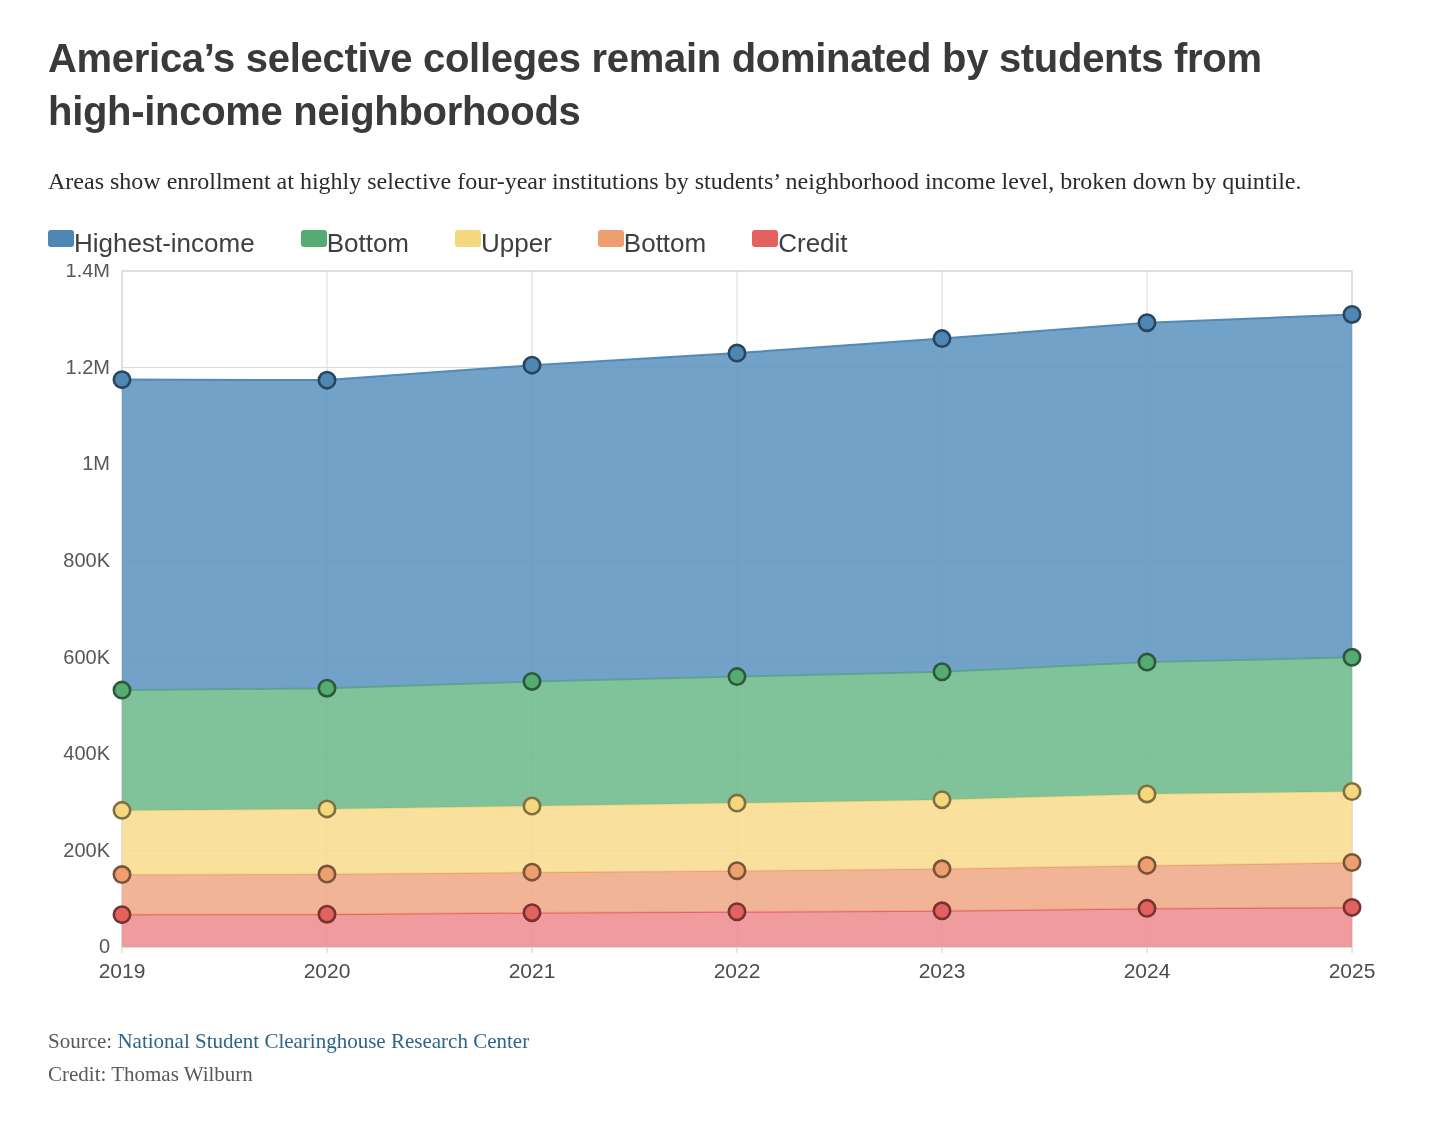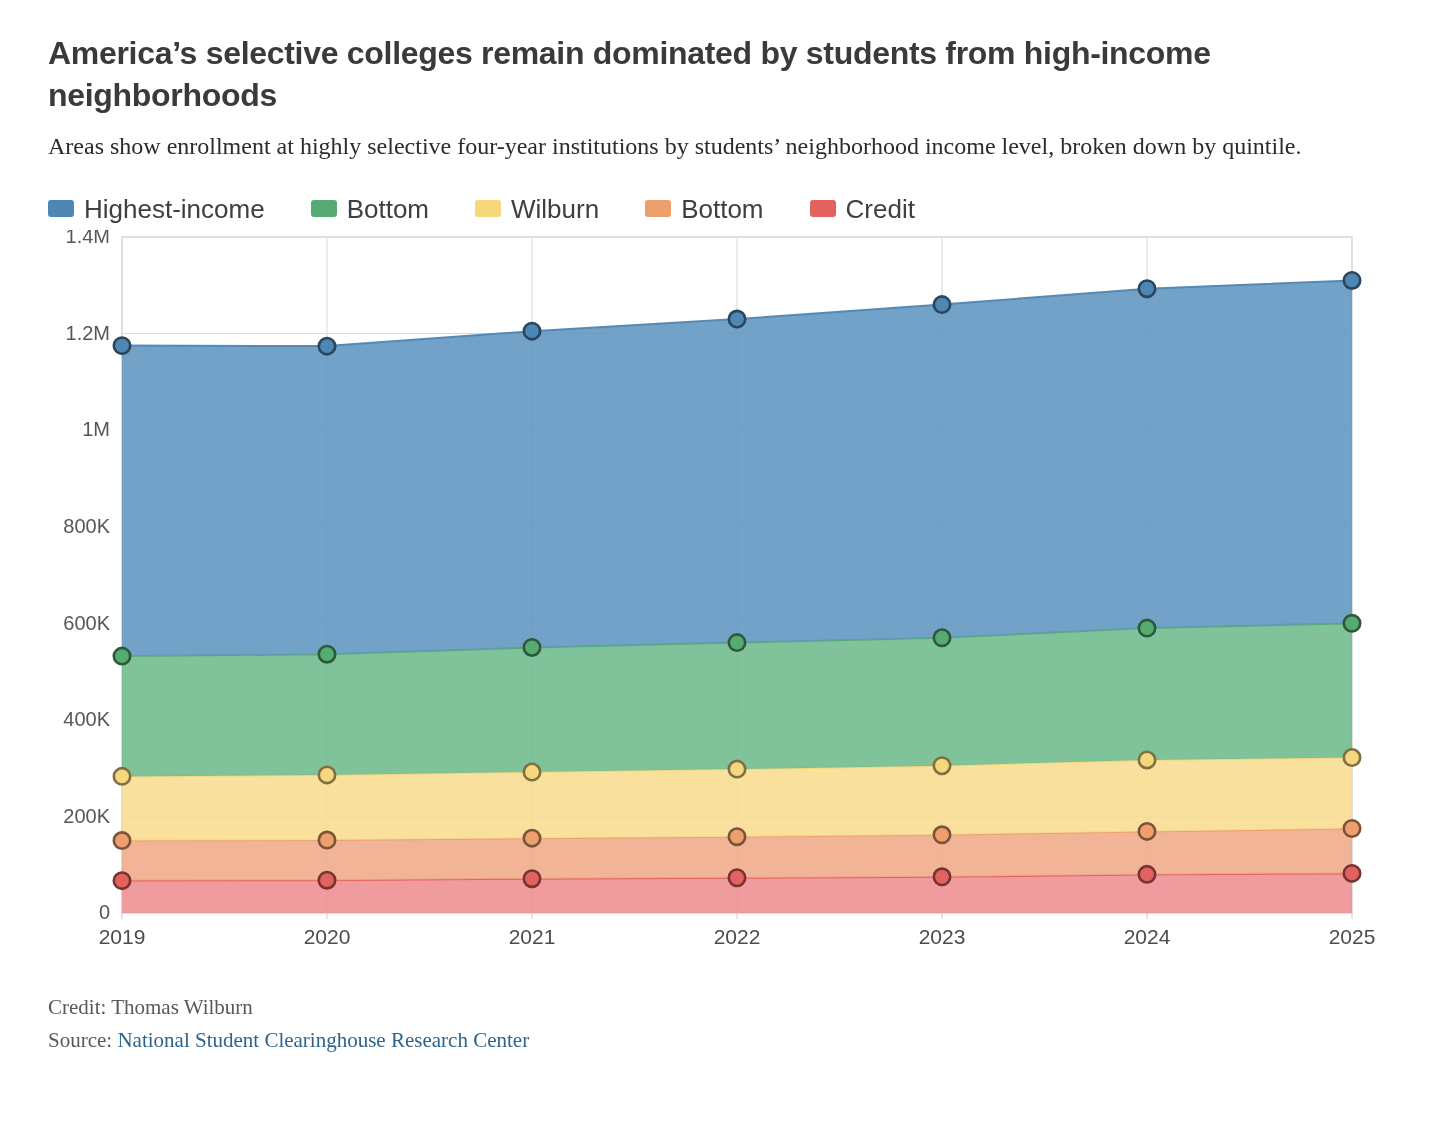--- a/index.html
+++ b/index.html
@@ -5,34 +5,34 @@
   * { box-sizing: border-box; }
   html, body { margin: 0; padding: 0; background: #ffffff; }
   body {
     width: 1440px; height: 1144px;
     font-family: "Liberation Sans", sans-serif;
     color: #393939;
     padding: 26px 48px 0 48px;
     overflow: hidden;
   }
   .title {
-    font-size: 32px; font-weight: 700; line-height: 1.32;
+    font-size: 40px; font-weight: 700; line-height: 1.32;
     letter-spacing: -0.3px; color: #3a3a3a; max-width: 1315px;
     margin: 6px 0 0 0;
   }
   .subtitle {
     font-family: "Liberation Serif", serif;
     font-size: 24px; line-height: 1.38; color: #2b2b2b;
-    max-width: 1350px; margin-top: 14px;
+    max-width: 1350px; margin-top: 27px;
   }
   .legend {
     display: flex; flex-direction: row; align-items: center;
     gap: 46px; margin-top: 32px;
   }
-  .legend-item { display: flex; align-items: center; gap: 10px; }
+  .legend-item { display: flex; align-items: flex-start; }
   .legend-swatch {
     width: 26px; height: 17px; border-radius: 3px; display: inline-block;
     flex: 0 0 auto;
   }
   .legend-label { font-size: 26px; color: #3c4043; line-height: 1; }
   .chart-wrap { margin-top: 8px; }
   svg text {
     font-family: "Liberation Sans", sans-serif;
   }
   .footer {
@@ -56,21 +56,21 @@
     <div class="legend-item">
       <span class="legend-swatch" style="background: rgb(78, 134, 180);"></span>
       <span class="legend-label">Highest-income</span>
     </div>
     <div class="legend-item">
       <span class="legend-swatch" style="background: rgb(86, 171, 114);"></span>
       <span class="legend-label">Bottom</span>
     </div>
     <div class="legend-item">
       <span class="legend-swatch" style="background: rgb(245, 215, 125);"></span>
-      <span class="legend-label">Wilburn</span>
+      <span class="legend-label">Upper</span>
     </div>
     <div class="legend-item">
       <span class="legend-swatch" style="background: rgb(237, 160, 110);"></span>
       <span class="legend-label">Bottom</span>
     </div>
     <div class="legend-item">
       <span class="legend-swatch" style="background: rgb(226, 98, 95);"></span>
       <span class="legend-label">Credit</span>
     </div>
   </div>
@@ -157,15 +157,15 @@
       <circle cx="279" cy="116.12571428571437" r="8.2" fill="#4e86b4" stroke="rgb(41,70,94)" stroke-width="2.6"></circle>
       <circle cx="484" cy="101.15714285714284" r="8.2" fill="#4e86b4" stroke="rgb(41,70,94)" stroke-width="2.6"></circle>
       <circle cx="689" cy="89.08571428571429" r="8.2" fill="#4e86b4" stroke="rgb(41,70,94)" stroke-width="2.6"></circle>
       <circle cx="894" cy="74.60000000000002" r="8.2" fill="#4e86b4" stroke="rgb(41,70,94)" stroke-width="2.6"></circle>
       <circle cx="1099" cy="58.665714285714216" r="8.2" fill="#4e86b4" stroke="rgb(41,70,94)" stroke-width="2.6"></circle>
       <circle cx="1304" cy="50.4571428571428" r="8.2" fill="#4e86b4" stroke="rgb(41,70,94)" stroke-width="2.6"></circle>
     </svg>
 </div>
 
 <div class="footer">
+  <div><span>Source: </span><span class="source-link">National Student Clearinghouse Research Center</span></div>
   <div>Credit: Thomas Wilburn</div>
-  <div><span>Source: </span><span class="source-link">National Student Clearinghouse Research Center</span></div>
 </div>
 
 </body></html>

